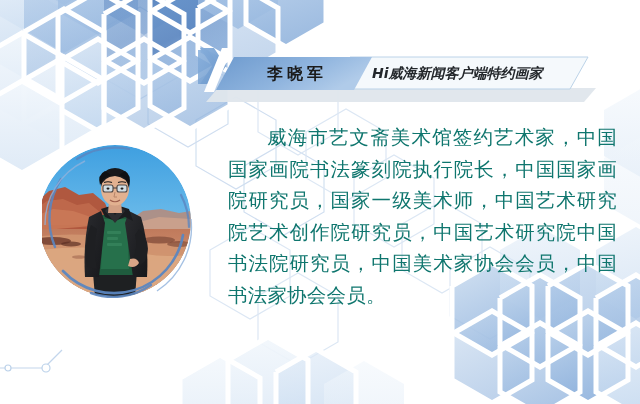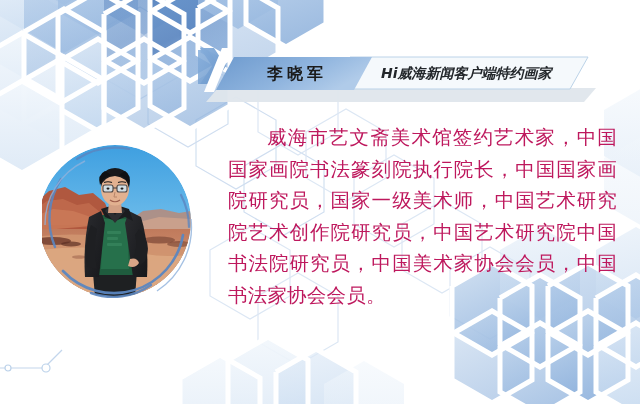--- a/index.html
+++ b/index.html
@@ -72,31 +72,30 @@
     top: 60px;
     height: 28px;
     display: flex;
     align-items: center;
     font-size: 14px;
     font-style: italic;
     font-weight: bold;
     color: #23272b;
     letter-spacing: 0px;
     white-space: nowrap;
-    margin-left: 9px;
   }
   
   #bio-text {
     position: absolute;
     left: 228px;
     top: 122px;
     width: 389px;
     font-size: 19.5px;
     line-height: 31.5px;
-    color: #be185d;
+    color: #0f766e;
     text-align: justify;
     text-indent: 39px;
     letter-spacing: 0.2px;
     text-justify: inter-character;
   }
 </style>
 </head>
 <body>
 
 <div id="card">

